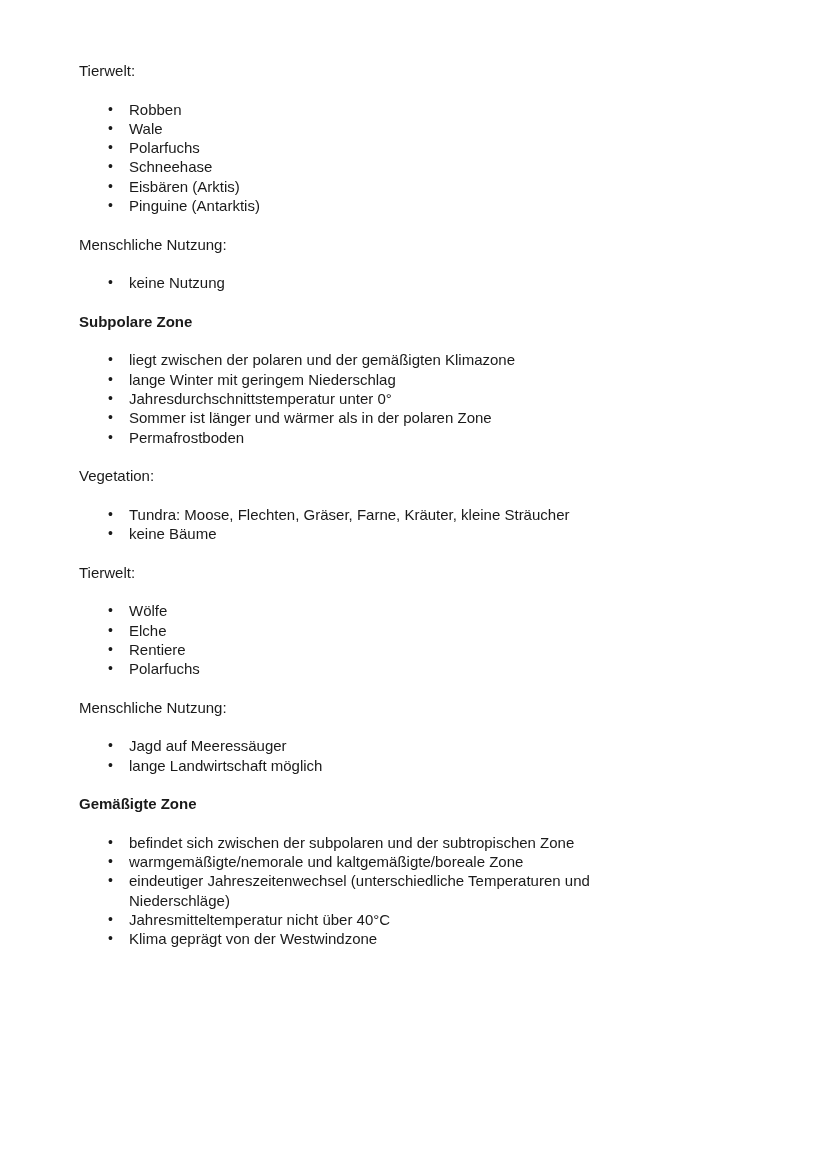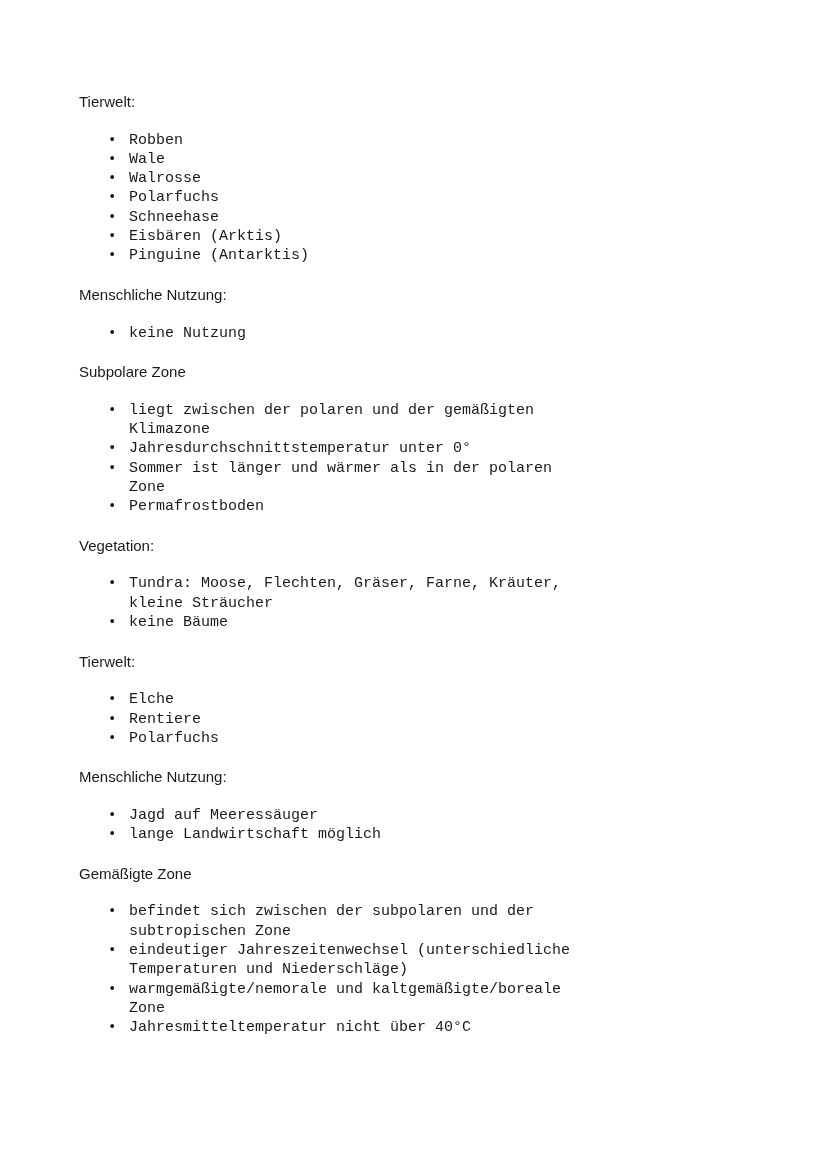--- a/index.html
+++ b/index.html
@@ -13,98 +13,99 @@
     overflow: hidden;
     font-family: "Liberation Sans", "DejaVu Sans", sans-serif;
     font-size: 15px;
     line-height: 19.3px;
     color: #1a1a1a;
   }
   .doc-page {
     box-sizing: border-box;
     width: 680px;
     height: 1171px;
-    padding: 92px 84px 40px 79px;
+    padding: 61px 84px 40px 79px;
   }
   .label {
     margin: 0 0 19.3px 0;
     font-weight: normal;
   }
   .heading {
     margin: 0 0 19.3px 0;
-    font-weight: normal;
+    font-weight: bold;
   }
   ul.bullet-list {
     list-style: none;
     margin: 0 0 19.3px 0;
     padding: 0 0 0 50px;
   }
   ul.bullet-list li {
     position: relative;
     margin: 0;
     padding: 0;
-    font-family: Liberation Mono, monospace;
   }
   ul.bullet-list li::before {
     content: "\2022";
     position: absolute;
     left: -21px;
     top: 0;
     font-size: 14px;
   }
 </style>
 </head>
 <body>
 
 <div class="doc-page">
 
   <p class="label">Tierwelt:</p>
   <ul class="bullet-list">
     <li>Robben</li>
     <li>Wale</li>
-    <li>Walrosse</li>
     <li>Polarfuchs</li>
     <li>Schneehase</li>
     <li>Eisbären (Arktis)</li>
     <li>Pinguine (Antarktis)</li>
   </ul>
 
   <p class="label">Menschliche Nutzung:</p>
   <ul class="bullet-list">
     <li>keine Nutzung</li>
   </ul>
 
   <p class="heading">Subpolare Zone</p>
   <ul class="bullet-list">
     <li>liegt zwischen der polaren und der gemäßigten Klimazone</li>
+    <li>lange Winter mit geringem Niederschlag</li>
     <li>Jahresdurchschnittstemperatur unter 0°</li>
     <li>Sommer ist länger und wärmer als in der polaren Zone</li>
     <li>Permafrostboden</li>
   </ul>
 
   <p class="label">Vegetation:</p>
   <ul class="bullet-list">
     <li>Tundra: Moose, Flechten, Gräser, Farne, Kräuter, kleine Sträucher</li>
     <li>keine Bäume</li>
   </ul>
 
   <p class="label">Tierwelt:</p>
   <ul class="bullet-list">
+    <li>Wölfe</li>
     <li>Elche</li>
     <li>Rentiere</li>
     <li>Polarfuchs</li>
   </ul>
 
   <p class="label">Menschliche Nutzung:</p>
   <ul class="bullet-list">
     <li>Jagd auf Meeressäuger</li>
     <li>lange Landwirtschaft möglich</li>
   </ul>
 
   <p class="heading">Gemäßigte Zone</p>
   <ul class="bullet-list">
     <li>befindet sich zwischen der subpolaren und der subtropischen Zone</li>
+    <li>warmgemäßigte/nemorale und kaltgemäßigte/boreale Zone</li>
     <li>eindeutiger Jahreszeitenwechsel (unterschiedliche Temperaturen und Niederschläge)</li>
-    <li>warmgemäßigte/nemorale und kaltgemäßigte/boreale Zone</li>
     <li>Jahresmitteltemperatur nicht über 40°C</li>
+    <li>Klima geprägt von der Westwindzone</li>
   </ul>
 
 </div>
 
 </body></html>

